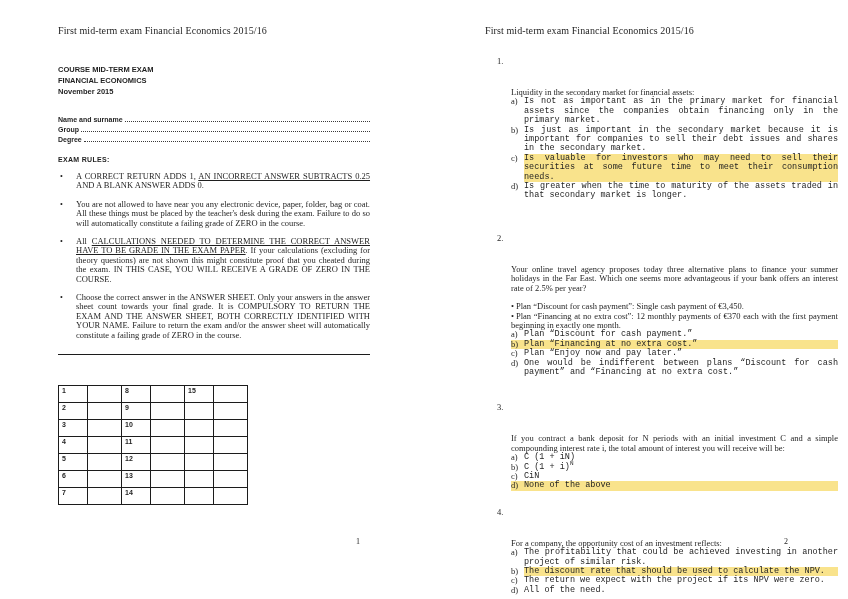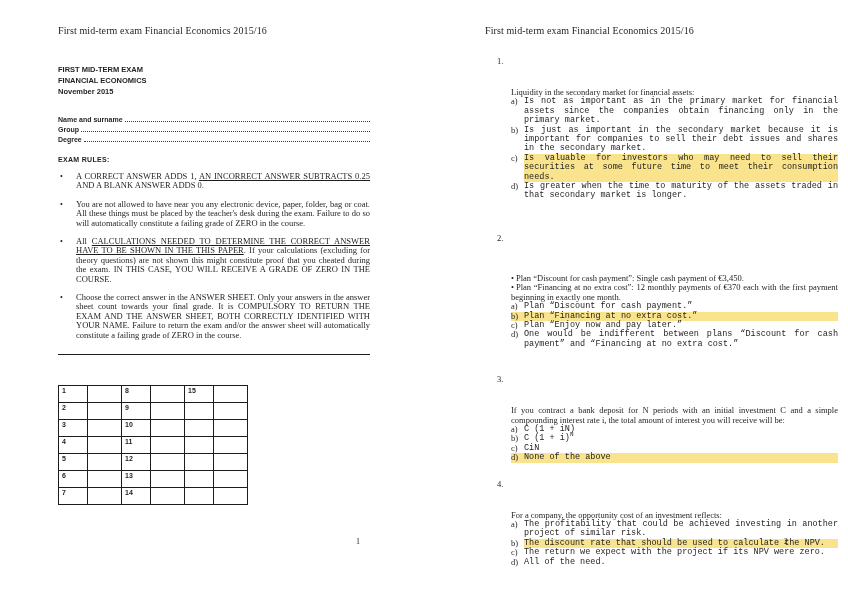--- a/index.html
+++ b/index.html
@@ -53,21 +53,21 @@
   .hl{background:var(--hl,#F9E38C);}
   .sup{font-size:6px;vertical-align:super;line-height:0;}
 </style>
 </head>
 <body style="--hl: #F9E38C;">
 
 <div class="page" id="page-1">
   <div class="doc-header">First mid-term exam Financial Economics 2015/16</div>
 
   <div class="title-block">
-    <div>FIRST MID-TERM EXAM</div>
+    <div>COURSE MID-TERM EXAM</div>
     <div>FINANCIAL ECONOMICS</div>
     <div>November 2015</div>
   </div>
 
   <div class="form-lines">
     <div class="form-row">
       <span>Name and surname</span>
       <span class="leader"></span>
     </div>
     <div class="form-row">
@@ -78,29 +78,29 @@
       <span>Degree</span>
       <span class="leader"></span>
     </div>
   </div>
 
   <div class="rules-heading">EXAM RULES:</div>
 
   <div class="rules">
     <div class="rule">
       <span class="marker">•</span>
-      <span class="rtext"><span>A CORRECT ANSWER ADDS 1, </span><span class="u">AN INCORRECT ANSWER SUBTRACTS 0.25</span><span> AND A BLANK ANSWER ADDS 0.</span></span>
+      <span class="rtext"><span>A CORRECT RETURN ADDS 1, </span><span class="u">AN INCORRECT ANSWER SUBTRACTS 0.25</span><span> AND A BLANK ANSWER ADDS 0.</span></span>
     </div>
     <div class="rule">
       <span class="marker">•</span>
       <span class="rtext">You are not allowed to have near you any electronic device, paper, folder, bag or coat. All these things must be placed by the teacher's desk during the exam. Failure to do so will automatically constitute a failing grade of ZERO in the course.</span>
     </div>
     <div class="rule">
       <span class="marker">•</span>
-      <span class="rtext"><span>All </span><span class="u">CALCULATIONS NEEDED TO DETERMINE THE CORRECT ANSWER HAVE TO BE SHOWN IN THE THIS PAPER</span><span>. If your calculations (excluding for theory questions) are not shown this might constitute proof that you cheated during the exam. IN THIS CASE, YOU WILL RECEIVE A GRADE OF ZERO IN THE COURSE.</span></span>
+      <span class="rtext"><span>All </span><span class="u">CALCULATIONS NEEDED TO DETERMINE THE CORRECT ANSWER HAVE TO BE GRADE IN THE EXAM PAPER</span><span>. If your calculations (excluding for theory questions) are not shown this might constitute proof that you cheated during the exam. IN THIS CASE, YOU WILL RECEIVE A GRADE OF ZERO IN THE COURSE.</span></span>
     </div>
     <div class="rule">
       <span class="marker">•</span>
       <span class="rtext">Choose the correct answer in the ANSWER SHEET. Only your answers in the answer sheet count towards your final grade. It is COMPULSORY TO RETURN THE EXAM AND THE ANSWER SHEET, BOTH CORRECTLY IDENTIFIED WITH YOUR NAME. Failure to return the exam and/or the answer sheet will automatically constitute a failing grade of ZERO in the course.</span>
     </div>
   </div>
 
   <div class="divider"></div>
 
   <table class="answer-table">
@@ -193,20 +193,21 @@
             <span class="opt-letter">d)</span>
             <span class="opt-text">Is greater when the time to maturity of the assets traded in that secondary market is longer.</span>
           </div>
         </div>
       </div>
     </div>
 
     <div class="question q-q2">
       <span class="q-num">2.</span>
       <div class="q-body">
+        <div class="stem">Your online travel agency proposes today three alternative plans to finance your summer holidays in the Far East. Which one seems more advantageous if your bank offers an interest rate of 2.5% per year?</div>
         <div class="plans">
           <div class="plan"><span class="bullet">•</span><span>Plan “Discount for cash payment”: Single cash payment of €3,450.</span></div>
           <div class="plan"><span class="bullet">•</span><span>Plan “Financing at no extra cost”: 12 monthly payments of €370 each with the first payment beginning in exactly one month.</span></div>
         </div>
         <div class="options">
           <div class="option">
             <span class="opt-letter">a)</span>
             <span class="opt-text">Plan “Discount for cash payment.”</span>
           </div>
           <div class="option">

